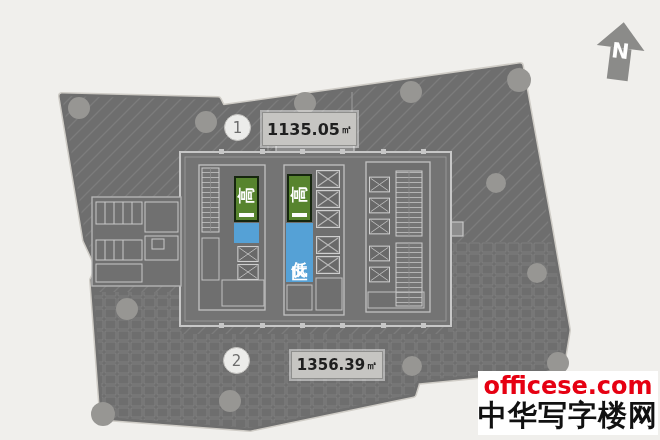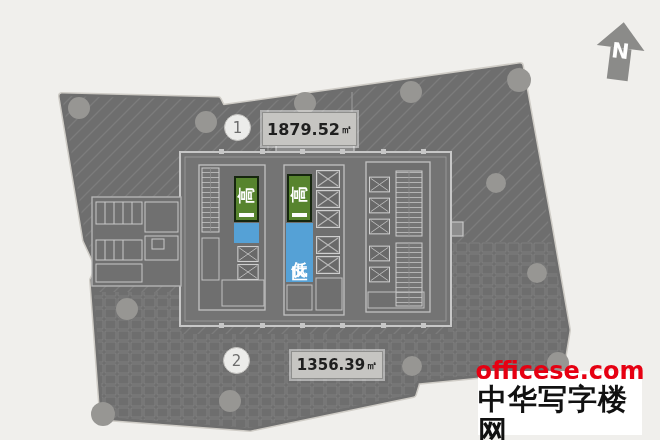--- a/index.html
+++ b/index.html
@@ -44,21 +44,21 @@
   
   #compass{position:absolute;left:592px;top:22px;width:56px;height:62px;transform:rotate(7deg);}
   #compass .head{width:0;height:0;margin:0 auto;
     border-left:24px solid transparent;border-right:24px solid transparent;
     border-bottom:26px solid #8b8b89;}
   #compass .shaft{width:21px;height:32px;background:#8b8b89;margin:0 auto;}
   #compass .n{position:absolute;left:0;right:0;top:17px;text-align:center;
     color:#fff;font-weight:bold;font-size:21px;}
 
   
-  #watermark{position:absolute;left:478px;top:371px;width:164px;height:64px;
+  #watermark{position:absolute;left:478px;top:371px;width:180px;height:64px;
     background:#ffffff;display:flex;flex-direction:column;align-items:center;justify-content:center;}
   #watermark .site{color:#e60012;font-weight:bold;font-size:24px;line-height:1.05;letter-spacing:0px;}
   #watermark .name{color:#111111;font-weight:bold;font-size:29px;line-height:1.1;letter-spacing:1px;}
 </style>
 </head>
 <body>
 
 <div id="stage">
 
   <svg id="plan-svg" width="660" height="440" viewBox="0 0 660 440">
@@ -199,21 +199,21 @@
     <span class="dash"></span>
   </div>
   <div class="zone zone-blue" id="zone-low-mid">
     <span class="vtext">低区</span>
   </div>
 
   <div class="num-circle" id="circle-1">
     <span>1</span>
   </div>
   <div class="area-box" id="box-1">
-    <span>1879.52</span>
+    <span>1135.05</span>
       <span class="unit-suffix">㎡</span>
   </div>
 
   <div class="num-circle" id="circle-2">
     <span>2</span>
   </div>
   <div class="area-box" id="box-2">
     <span>1356.39</span>
       <span class="unit-suffix">㎡</span>
   </div>

